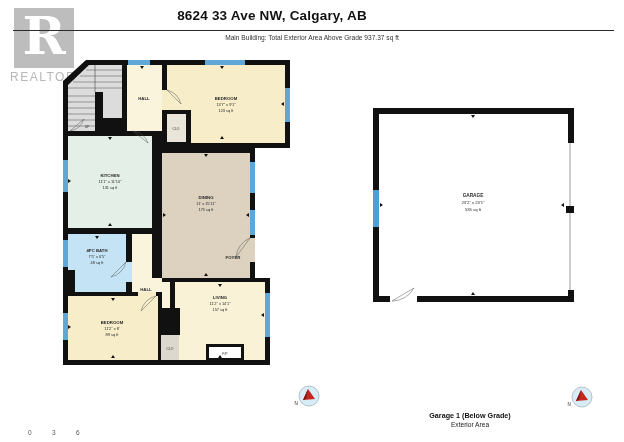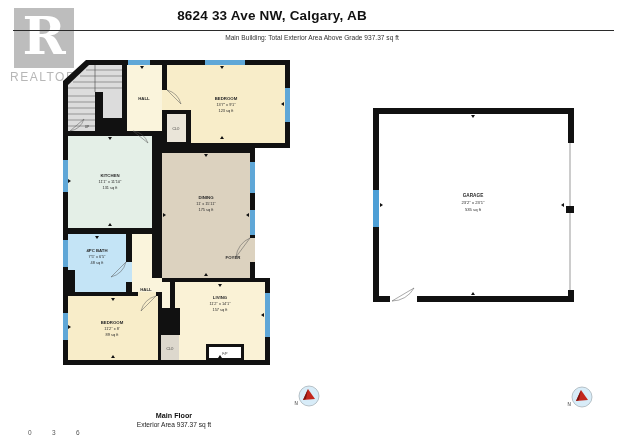--- a/index.html
+++ b/index.html
@@ -212,22 +212,22 @@
       <text x="296" y="405" font-size="4.5" fill="#555" text-anchor="middle">N</text>
     </g>
     <g>
       <circle cx="582" cy="397" r="10" fill="#d8ecf8" stroke="#a8b4ba" stroke-width="0.8"></circle>
       <polygon points="576,401 588,400 581,390" fill="#c3271d"></polygon>
       <polygon points="576,401 581,390 579,400" fill="#7d1410"></polygon>
       <text x="569" y="406" font-size="4.5" fill="#555" text-anchor="middle">N</text>
     </g>
   </svg>
 
-  <div id="cap-main" class="caption">
-    <div class="c1">Main Floor</div>
-    <div class="c2">Exterior Area 937.37 sq ft</div>
+  <div id="cap-garage" class="caption">
+    <div class="c1">Garage 1 (Below Grade)</div>
+    <div class="c2">Exterior Area</div>
   </div>
 
   <span class="tick" style="left:28px">0</span>
   <span class="tick" style="left:52px">3</span>
   <span class="tick" style="left:76px">6</span>
 
 </div>
 
 </body></html>

